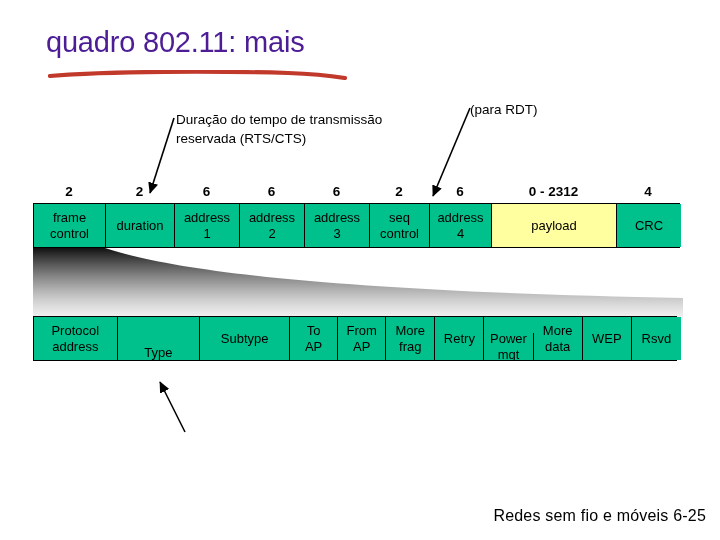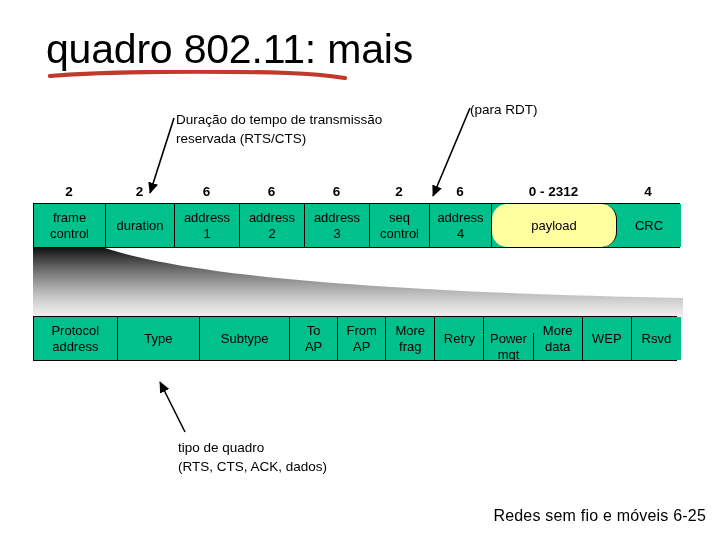--- a/index.html
+++ b/index.html
@@ -20,22 +20,22 @@
     left: 0; top: 0;
     width: 720px;
     height: 540px;
   }
 
   
   #title {
     position: absolute;
     left: 46px;
     top: 26px;
-    font-size: 41px;
-    color: #000000;
+    font-size: 29px;
+    color: #4c1d95;
     letter-spacing: -0.2px;
     white-space: nowrap;
     font-weight: normal;
   }
   #title-underline {
     position: absolute;
     left: 48px;
     top: 70px;
     width: 300px;
     height: 10px;
@@ -176,24 +176,20 @@
 
   <div class="callout" id="callout-duration">
     <div>Duração do tempo de transmissão</div>
     <div>reservada (RTS/CTS)</div>
   </div>
 
   <div class="callout" id="callout-seq">
     <div>(para RDT)</div>
   </div>
 
-  <div class="callout" id="callout-type">
-    <div>tipo de quadro</div>
-    <div>(RTS, CTS, ACK, dados)</div>
-  </div>
 
   <div class="size-row" id="sizes-top" style="left:33px; top:184px; width:647px;">
       <div class="size-label" style="left: 36px;">2</div>
       <div class="size-label" style="left: 106.5px;">2</div>
       <div class="size-label" style="left: 173.5px;">6</div>
       <div class="size-label" style="left: 238.5px;">6</div>
       <div class="size-label" style="left: 303.5px;">6</div>
       <div class="size-label" style="left: 366px;">2</div>
       <div class="size-label" style="left: 427px;">6</div>
       <div class="size-label" style="left: 520.5px;">0 - 2312</div>
@@ -235,21 +231,21 @@
           <div>seq</div>
           <div>control</div>
         </div>
       </div>
       <div class="cell" style="width: 62px; flex: 0 0 62px;">
         <div>
           <div>address</div>
           <div>4</div>
         </div>
       </div>
-      <div class="cell payload" style="width: 125px; flex: 0 0 125px; border-radius: 15px;">
+      <div class="cell payload" style="width: 125px; flex: 0 0 125px;">
         <div>
           <div>payload</div>
         </div>
       </div>
       <div class="cell" style="width: 64px; flex: 0 0 64px;">
         <div>
           <div>CRC</div>
         </div>
       </div>
     </div>
@@ -279,21 +275,21 @@
       <div class="size-label" style="left: 622.437px;">1</div>
     </div>
 
   <div class="frame-table" id="table-bottom">
       <div class="cell" style="width: 83.6187px; flex: 0 0 83.6187px;">
         <div>
           <div>Protocol</div>
           <div>address</div>
         </div>
       </div>
-      <div class="cell" style="width: 82.5735px; flex: 0 0 82.5735px;">
+      <div class="cell" style="width: 82.5735px; flex: 0 0 82.5735px; align-items: flex-end;">
         <div>
           <div>Type</div>
         </div>
       </div>
       <div class="cell" style="width: 89.8901px; flex: 0 0 89.8901px;">
         <div>
           <div>Subtype</div>
         </div>
       </div>
       <div class="cell" style="width: 48.0808px; flex: 0 0 48.0808px;">

